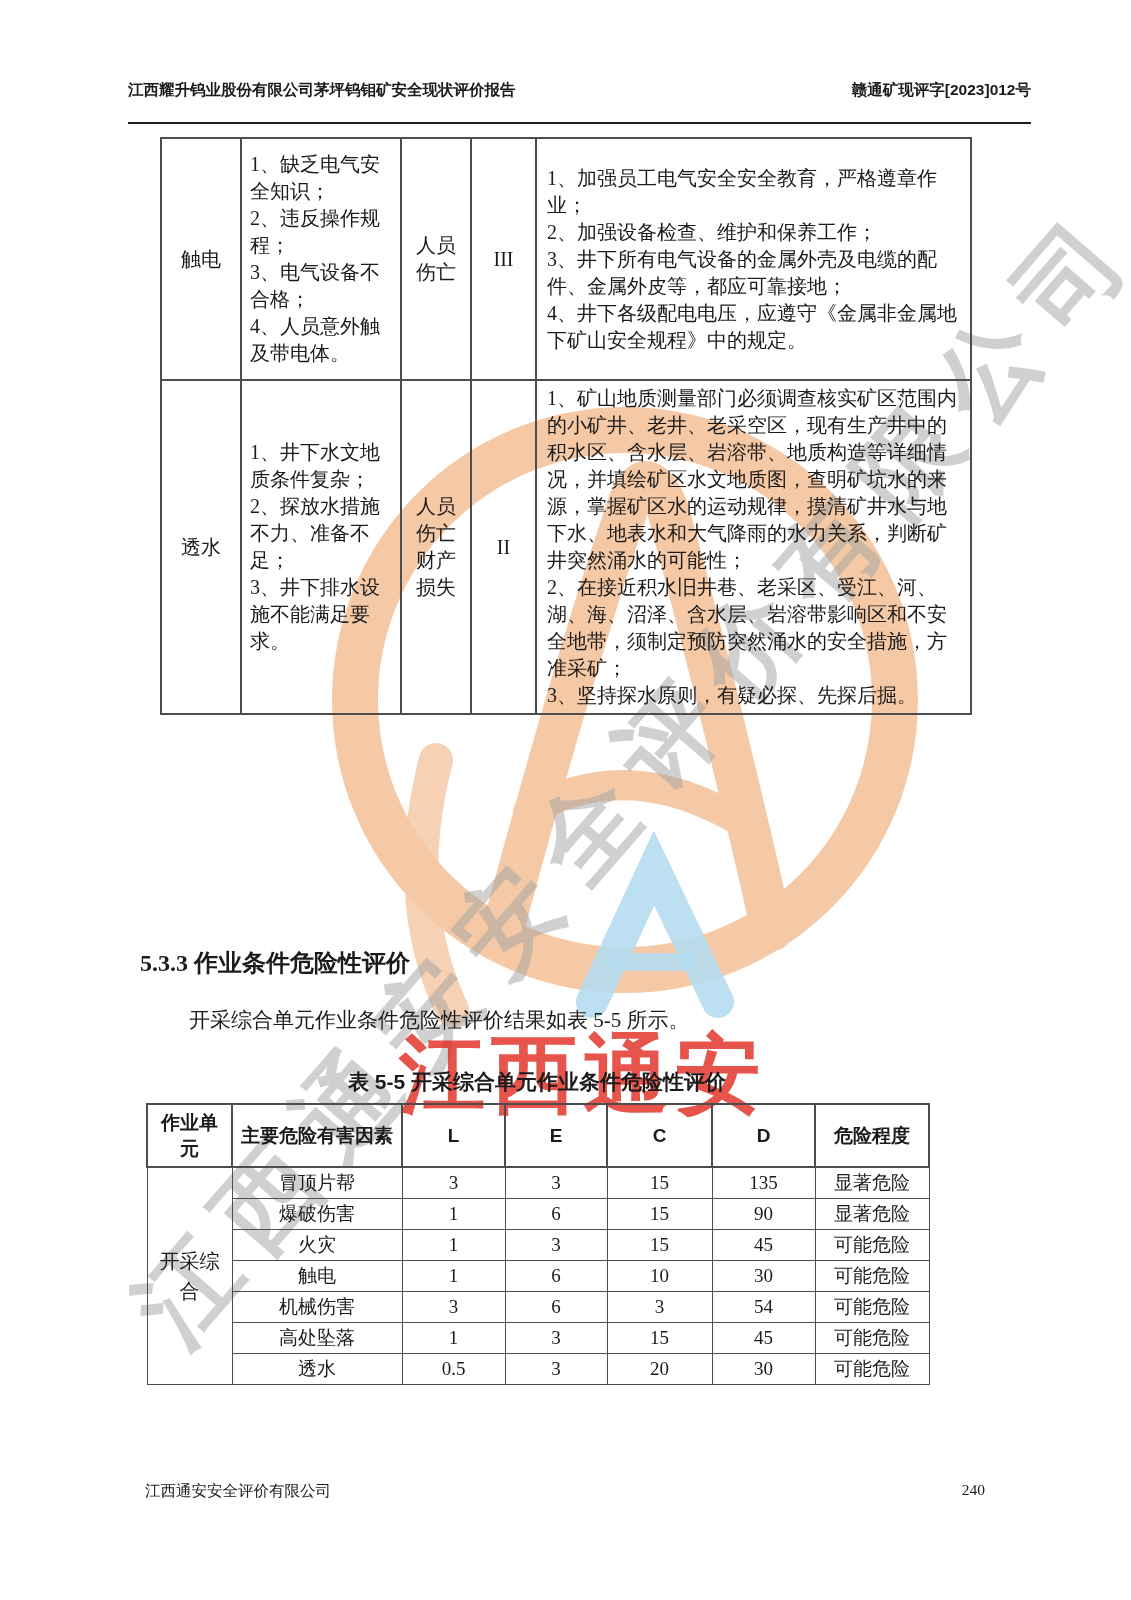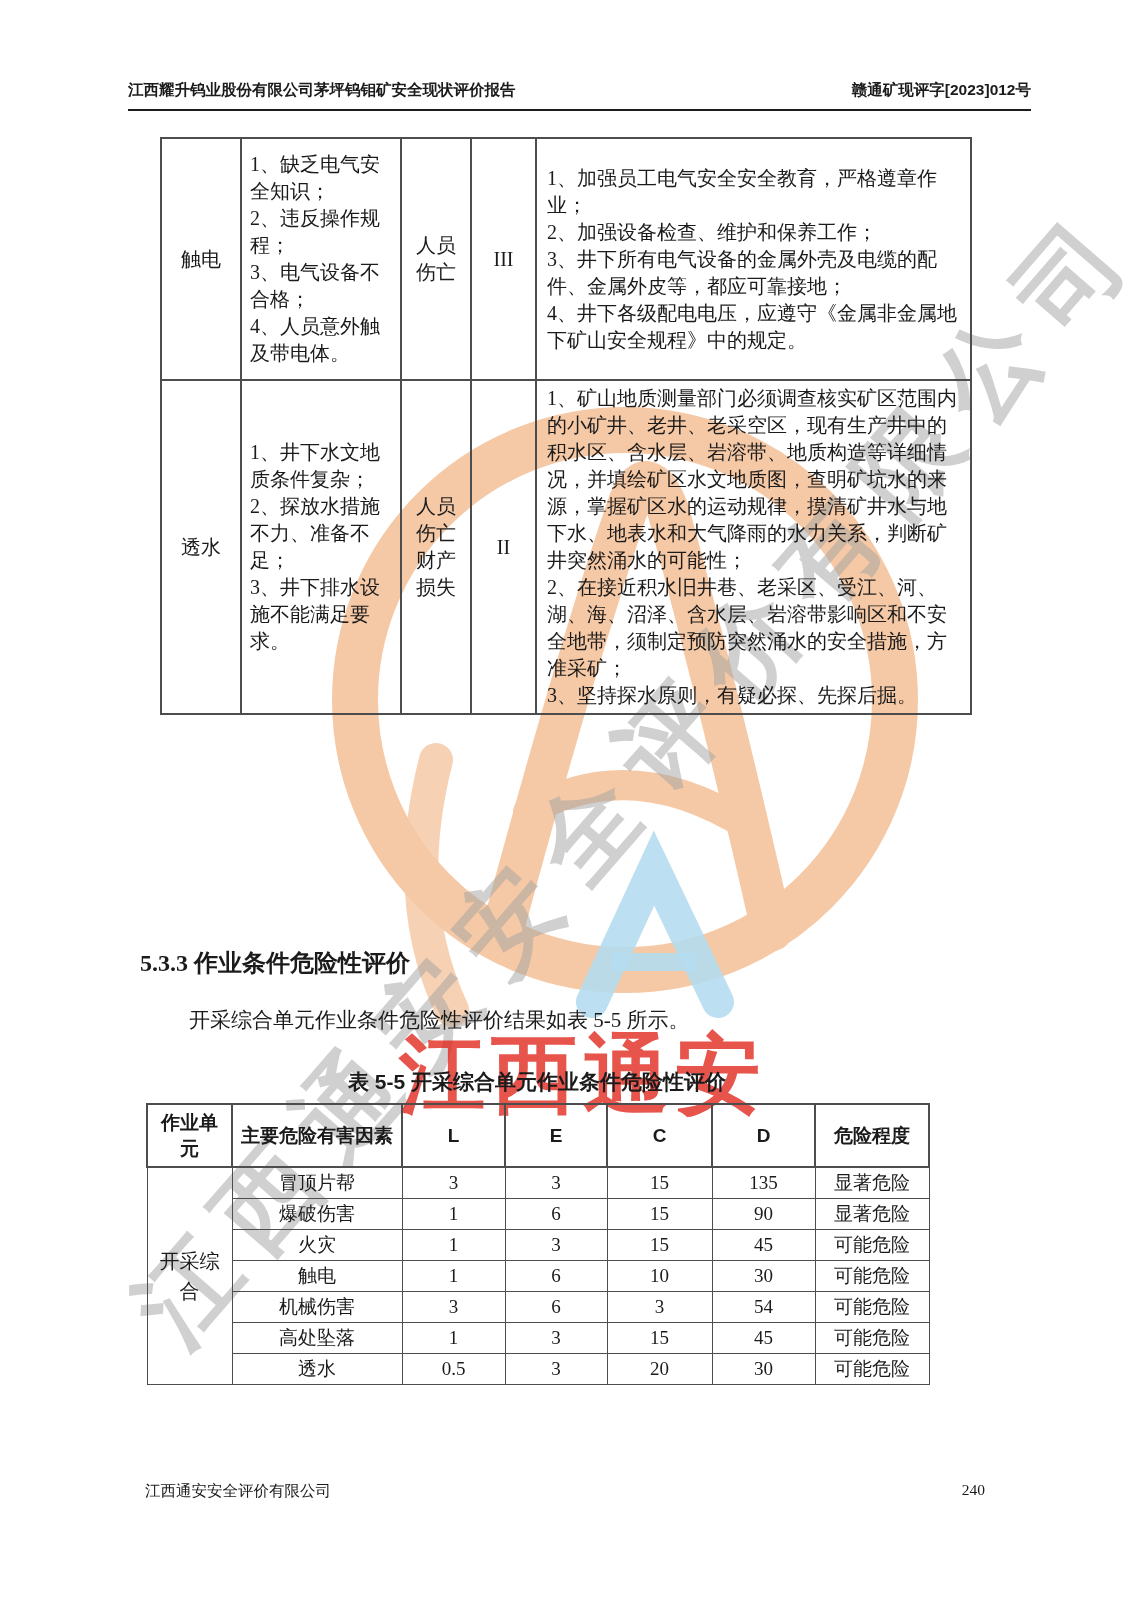--- a/index.html
+++ b/index.html
@@ -23,21 +23,21 @@
     font-family:"Liberation Sans",sans-serif;font-weight:bold;
     font-size:86px;letter-spacing:6px;line-height:1;white-space:nowrap;
     color:#e0251b;opacity:.78;
   }
   
   .content{position:absolute;inset:0;z-index:1;}
   .doc-header{
     position:absolute;left:128px;right:100px;top:80px;
     display:flex;justify-content:space-between;align-items:flex-end;
     font-family:"Liberation Sans",sans-serif;font-weight:bold;font-size:15.5px;
-    padding-bottom:8px;border-bottom:2.5px solid #1c1c1c;
+    padding-bottom:21px;border-bottom:2.5px solid #1c1c1c;
   }
   table{border-collapse:collapse;table-layout:fixed;}
   .t1{position:absolute;left:160px;top:137px;width:810px;}
   .t1 td{
     border:2px solid #4d4d4d;vertical-align:middle;text-align:center;
     font-size:20px;line-height:27px;padding:12px 8px;
     overflow:hidden;
   }
   .t1 td.txt-left{text-align:left;white-space:pre-line;}
   .t1 td.measures{padding:4px 10px;}

